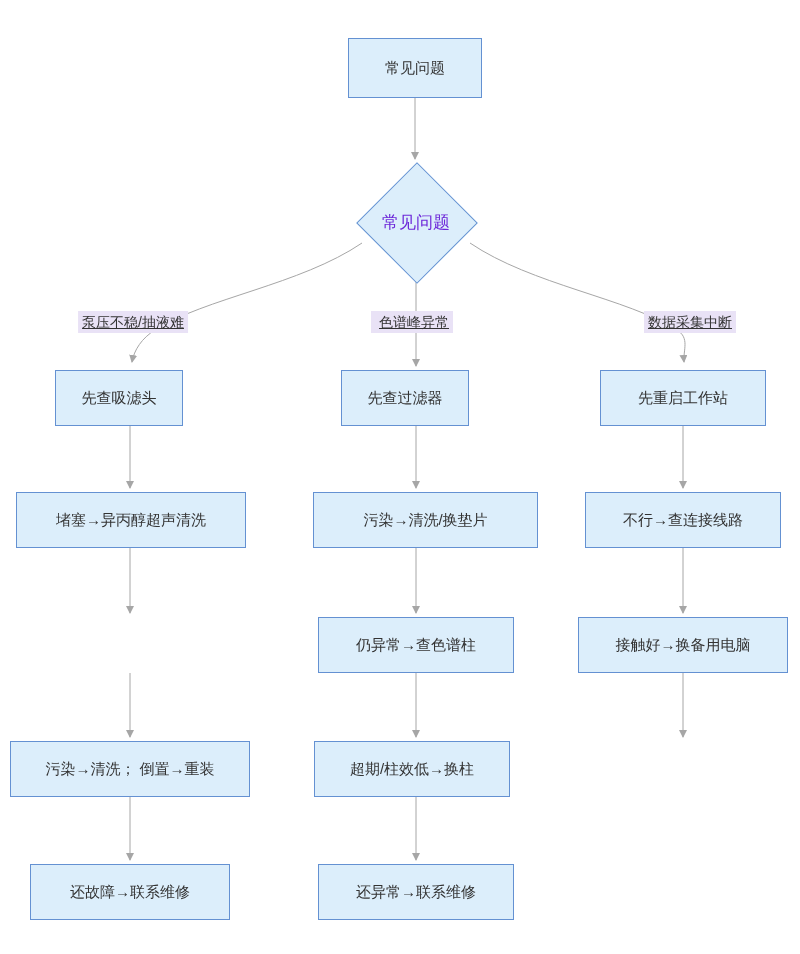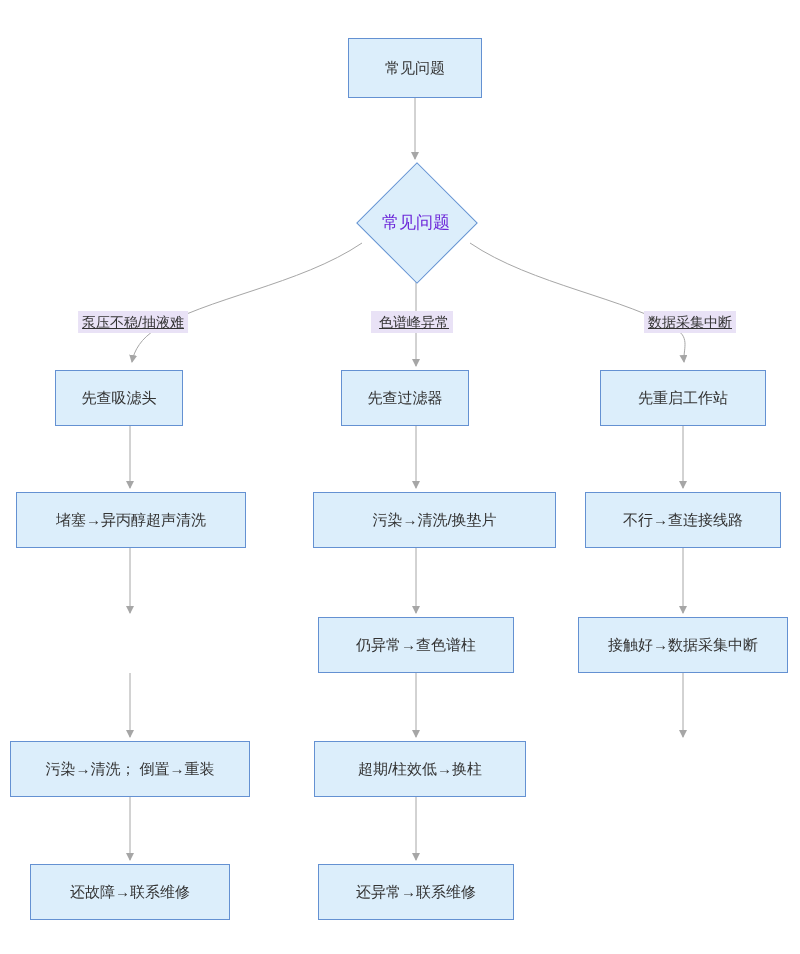--- a/index.html
+++ b/index.html
@@ -115,22 +115,22 @@
   <div class="edge-label" style="left:133px; top:311px;">泵压不稳/抽液难</div>
   <div class="edge-label" style="left:412px; top:311px;padding-left:8px;">色谱峰异常</div>
   <div class="edge-label" style="left:690px; top:311px;">数据采集中断</div>
 
   <div class="node" style="left:55px;  top:370px; width:128px;">先查吸滤头</div>
   <div class="node" style="left:16px;  top:492px; width:230px;">堵塞→异丙醇超声清洗</div>
   <div class="node" style="left:10px;  top:741px; width:240px;">污染→清洗； 倒置→重装</div>
   <div class="node" style="left:30px;  top:864px; width:200px;">还故障→联系维修</div>
 
   <div class="node" style="left:341px; top:370px; width:128px;">先查过滤器</div>
-  <div class="node" style="left:313px; top:492px; width:243px;">污染→清洗/换垫片</div>
+  <div class="node" style="left:313px; top:492px; width:225px;">污染→清洗/换垫片</div>
   <div class="node" style="left:318px; top:617px; width:196px;">仍异常→查色谱柱</div>
-  <div class="node" style="left:314px; top:741px; width:212px;">超期/柱效低→换柱</div>
+  <div class="node" style="left:314px; top:741px; width:196px;">超期/柱效低→换柱</div>
   <div class="node" style="left:318px; top:864px; width:196px;">还异常→联系维修</div>
 
   <div class="node" style="left:600px; top:370px; width:166px;">先重启工作站</div>
   <div class="node" style="left:585px; top:492px; width:196px;">不行→查连接线路</div>
-  <div class="node" style="left:578px; top:617px; width:210px;">接触好→数据采集中断</div>
+  <div class="node" style="left:578px; top:617px; width:210px;">接触好→换备用电脑</div>
 
 </div>
 
 </body></html>

